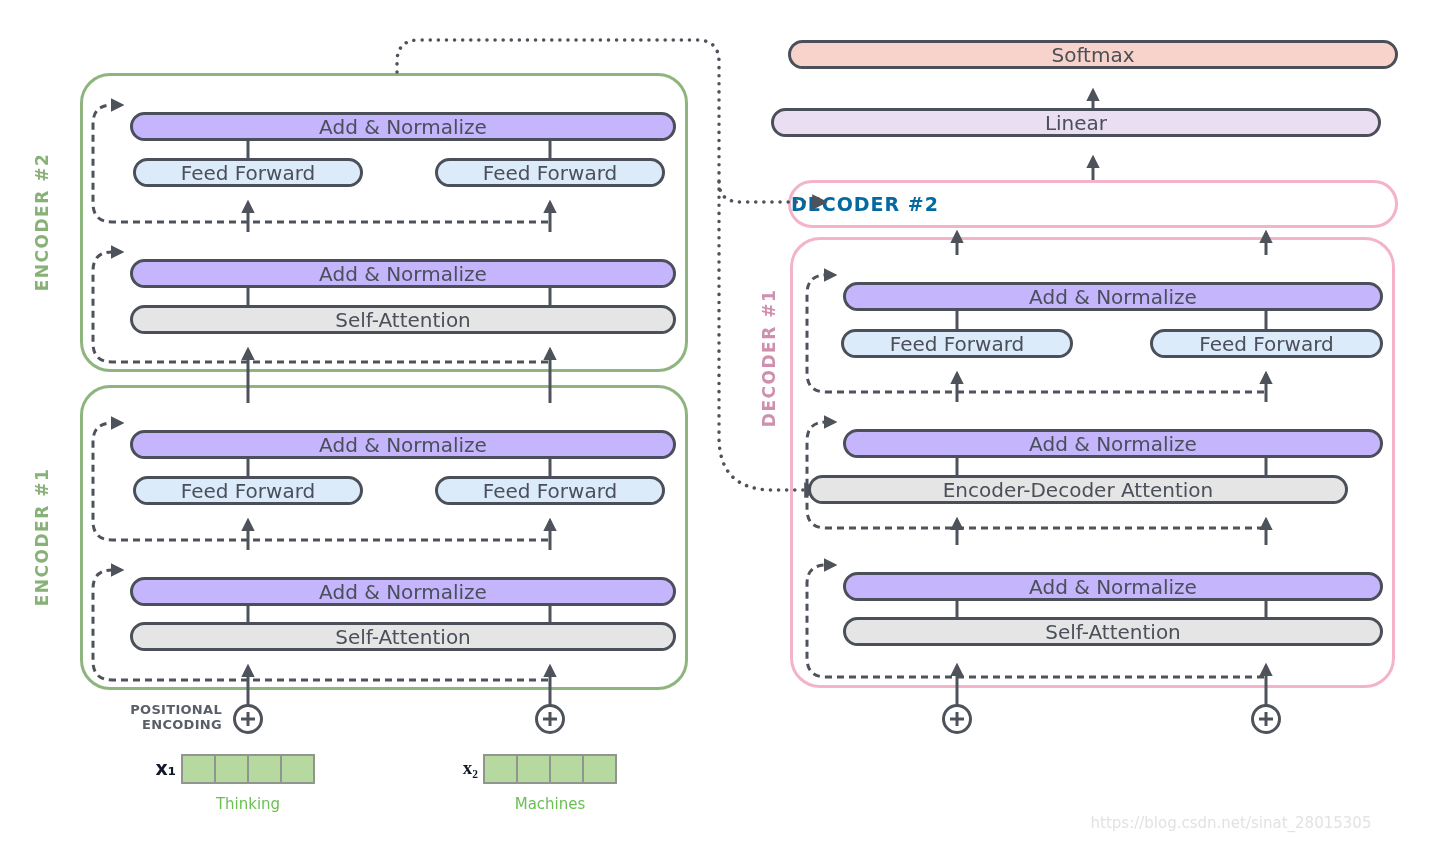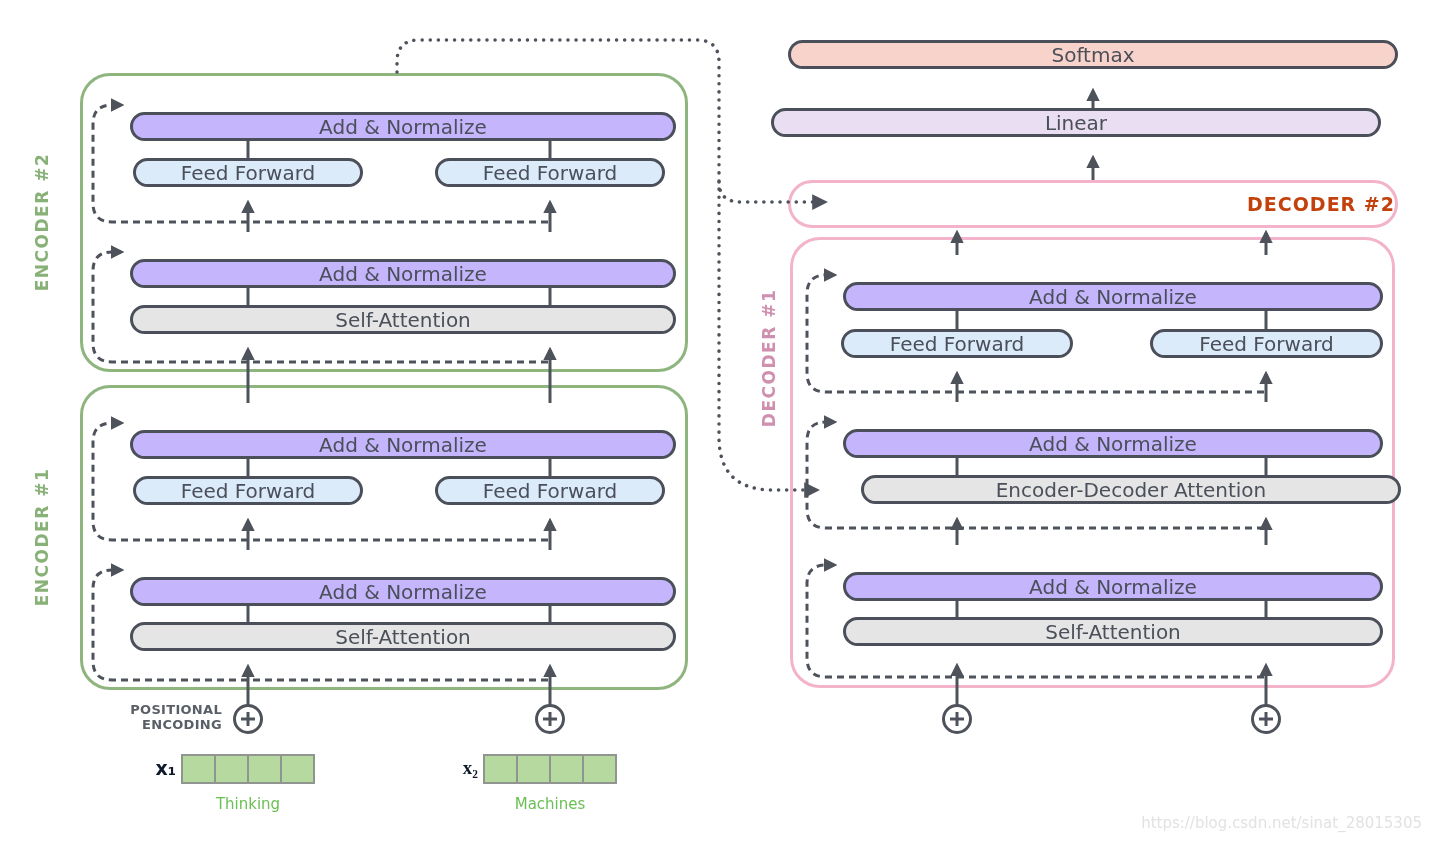--- a/index.html
+++ b/index.html
@@ -4,22 +4,22 @@
 <style>
   html,body{margin:0;padding:0;background:#fff;}
   #canvas{
     position:relative;width:1430px;height:850px;background:#ffffff;overflow:hidden;
     font-family:"DejaVu Sans","Liberation Sans",sans-serif;
   }
   
   .stack-box{position:absolute;box-sizing:border-box;border-radius:30px;z-index:1;background:transparent;}
   .enc-box{border:3px solid #8fb57f;}
   .dec-box{border:3px solid #f3b3cb;}
-  #decoder2-box{border-radius:24px;display:flex;align-items:center;justify-content:flex-end;
-    font-weight:bold;font-size:19px;letter-spacing:1px;color:#c2410c;}
+  #decoder2-box{border-radius:24px;display:flex;align-items:center;justify-content:flex-start;
+    font-weight:bold;font-size:19px;letter-spacing:1px;color:#0369a1;}
   
   #connector-svg{position:absolute;left:0;top:0;z-index:2;pointer-events:none;}
   
   .pill{position:absolute;height:29px;box-sizing:border-box;border:3px solid #4a4f59;
     border-radius:21px;display:flex;align-items:center;justify-content:center;
     font-size:20px;color:#4a4f59;z-index:3;white-space:nowrap;}
   .fill-green{background:#c4b5fd;margin-top:27px;}
   .fill-blue{background:#dcebfa;}
   .fill-orange{background:#e5e5e5;}
   .fill-salmon{background:#f7d3cb;}
@@ -35,21 +35,21 @@
     font-size:13px;font-weight:bold;color:#5a5f67;line-height:15px;letter-spacing:0.3px;z-index:3;}
   
   .x-label{position:absolute;width:36px;text-align:right;font-size:19px;font-weight:bold;
     color:#0f172a;z-index:3;}
   .vector{position:absolute;display:flex;box-sizing:border-box;border:2px solid #90958f;
     width:134px;height:30px;z-index:3;}
   .vector .cell{flex:1;background:#b5d99e;border-right:2px solid #90958f;}
   .vector .cell:last-child{border-right:none;}
   .token{position:absolute;width:160px;text-align:center;font-size:15px;font-weight:normal;
     color:#6abf53;z-index:3;}
-  #watermark{position:absolute;left:1040px;top:814px;width:382px;text-align:right;
+  #watermark{position:absolute;left:1040px;top:814px;width:382px;text-align:center;
     font-size:15px;color:#e2e2e2;z-index:3;}
 </style>
 </head>
 <body>
 
 <div id="canvas">
 
   <div class="stack-box enc-box" style="left:80px;top:73px;width:608px;height:299px;"></div>
   <div class="stack-box enc-box" style="left:80px;top:385px;width:608px;height:305px;"></div>
   <div class="stack-box dec-box" id="decoder2-box" style="left:788px;top:180px;width:610px;height:48px;">
@@ -156,21 +156,21 @@
   <div class="pill fill-green" style="left:130px;top:403px;width:546px;">Add &amp; Normalize</div>
   <div class="pill fill-blue" style="left:133px;top:476px;width:230px;">Feed Forward</div>
   <div class="pill fill-blue" style="left:435px;top:476px;width:230px;">Feed Forward</div>
   <div class="pill fill-green" style="left:130px;top:550px;width:546px;">Add &amp; Normalize</div>
   <div class="pill fill-orange" style="left:130px;top:622px;width:546px;">Self-Attention</div>
 
   <div class="pill fill-green" style="left:843px;top:255px;width:540px;">Add &amp; Normalize</div>
   <div class="pill fill-blue" style="left:841px;top:329px;width:232px;">Feed Forward</div>
   <div class="pill fill-blue" style="left:1150px;top:329px;width:233px;">Feed Forward</div>
   <div class="pill fill-green" style="left:843px;top:402px;width:540px;">Add &amp; Normalize</div>
-  <div class="pill fill-orange" style="left:861px;top:475px;width:540px;">Encoder-Decoder Attention</div>
+  <div class="pill fill-orange" style="left:808px;top:475px;width:540px;">Encoder-Decoder Attention</div>
   <div class="pill fill-green" style="left:843px;top:545px;width:540px;">Add &amp; Normalize</div>
   <div class="pill fill-orange" style="left:843px;top:617px;width:540px;">Self-Attention</div>
 
   <div class="vlabel enc-label" style="left:-38px;top:212px;">ENCODER #2</div>
   <div class="vlabel enc-label" style="left:-38px;top:527px;">ENCODER #1</div>
   <div class="vlabel dec-label" style="left:689px;top:348px;">DECODER #1</div>
 
   <div id="pos-enc-label">
     <div>POSITIONAL</div>
     <div>ENCODING</div>

